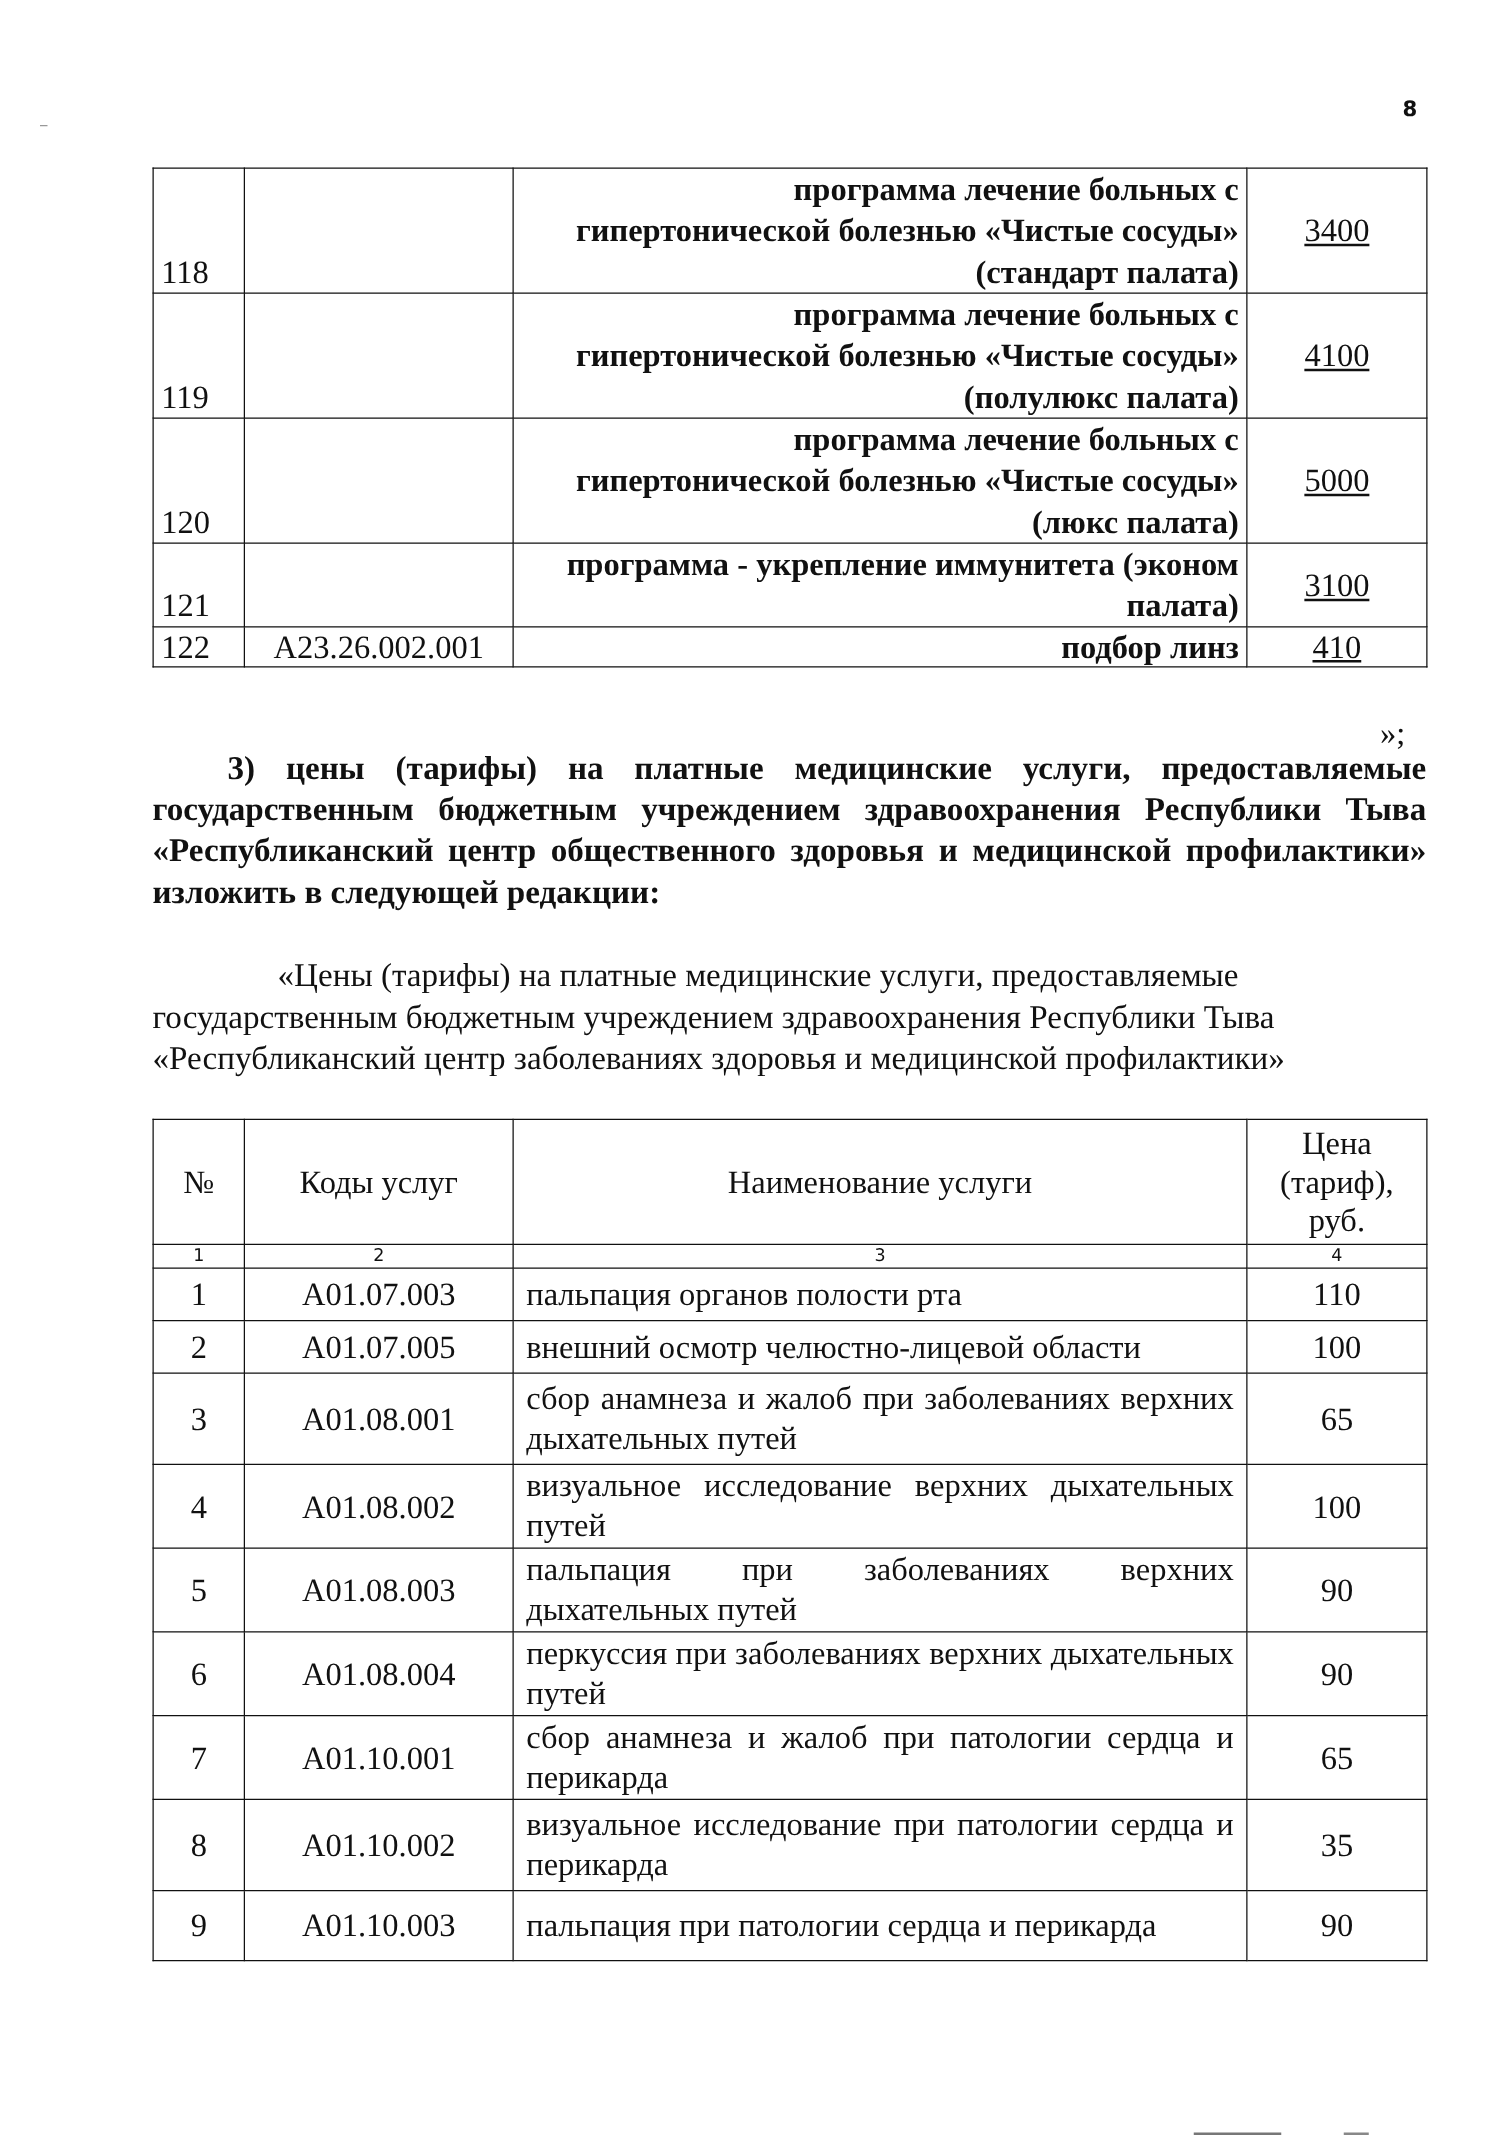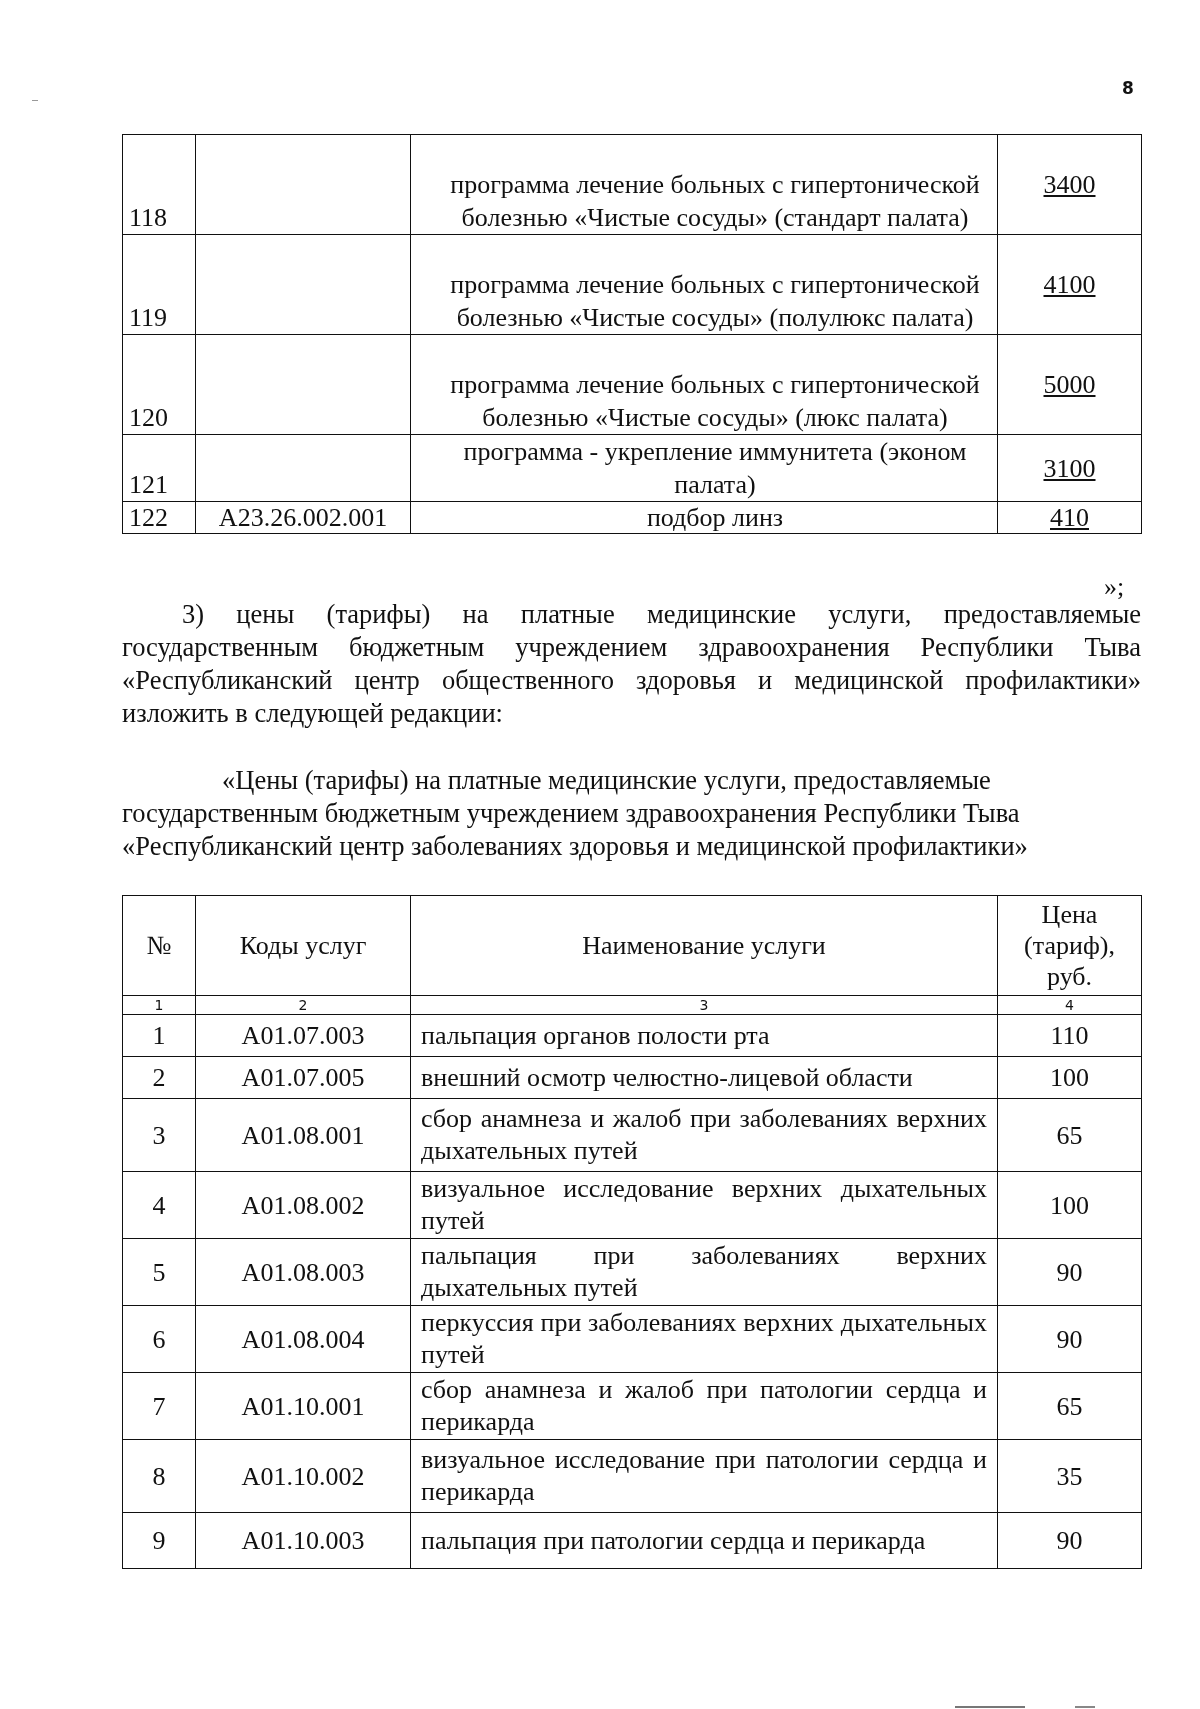--- a/index.html
+++ b/index.html
@@ -6,28 +6,28 @@
   body { width: 1200px; height: 1709px; position: relative; overflow: hidden;
          font-family: "Liberation Serif", "DejaVu Serif", serif; color: #111; }
   .page-num { position: absolute; left: 1122px; top: 78px; font-family: "DejaVu Sans", sans-serif; font-weight: bold; font-size: 17px; }
   .speck { position: absolute; background: #999; height: 1px; }
   table { border-collapse: collapse; position: absolute; left: 122px; width: 1019px; table-layout: fixed; }
   td, th { border: 1.6px solid #111; font-size: 26px; line-height: 33px; font-weight: normal; vertical-align: bottom; padding: 0 6px; }
   .t1 { top: 134px; }
   .t1 col.c1 { width: 73px; } .t1 col.c2 { width: 215px; } .t1 col.c3 { width: 587px; } .t1 col.c4 { width: 144px; }
   .t1 td.num { text-align: left; }
   .t1 td.code { text-align: center; }
-  .t1 td.name { text-align: center; padding-left: 28px; }
+  .t1 td.name { text-align: right; padding-left: 28px; font-weight: bold; }
   .t1 td.price { text-align: center; vertical-align: middle; text-decoration: underline; }
   .t1 tr.big td { height: 99px; }
   .t1 tr.mid td { height: 66px; }
   .t1 tr.small td { height: 31px; line-height: 30px; margin-top: 44px; }
   .close-quote { position: absolute; left: 1104px; top: 572px; font-size: 26px; }
   .para { position: absolute; left: 122px; top: 598px; width: 1019px; font-size: 26.5px; line-height: 33px; text-align: justify; }
-  .para .first { text-indent: 60px; }
+  .para .first { text-indent: 60px; font-weight: bold; }
   .heading { position: absolute; left: 122px; top: 764px; width: 1019px; font-size: 26.5px; line-height: 33px; text-align: left; }
   .heading .line1 { padding-left: 100px; }
   .t2 { top: 895px; }
   .t2 col.c1 { width: 73px; } .t2 col.c2 { width: 215px; } .t2 col.c3 { width: 587px; } .t2 col.c4 { width: 144px; }
   .t2 th { vertical-align: middle; text-align: center; height: 99px; line-height: 31px; }
   .t2 tr.idx td { font-size: 14px; line-height: 18px; height: 18px; text-align: center; vertical-align: middle; font-family: "DejaVu Sans", sans-serif; }
   .t2 td { vertical-align: middle; }
   .t2 td.num, .t2 td.code, .t2 td.price { text-align: center; }
   .t2 td.name { text-align: justify; text-align-last: left; padding-left: 10px; padding-right: 10px; line-height: 32px; }
   .t2 tr.one td { height: 41px; }

